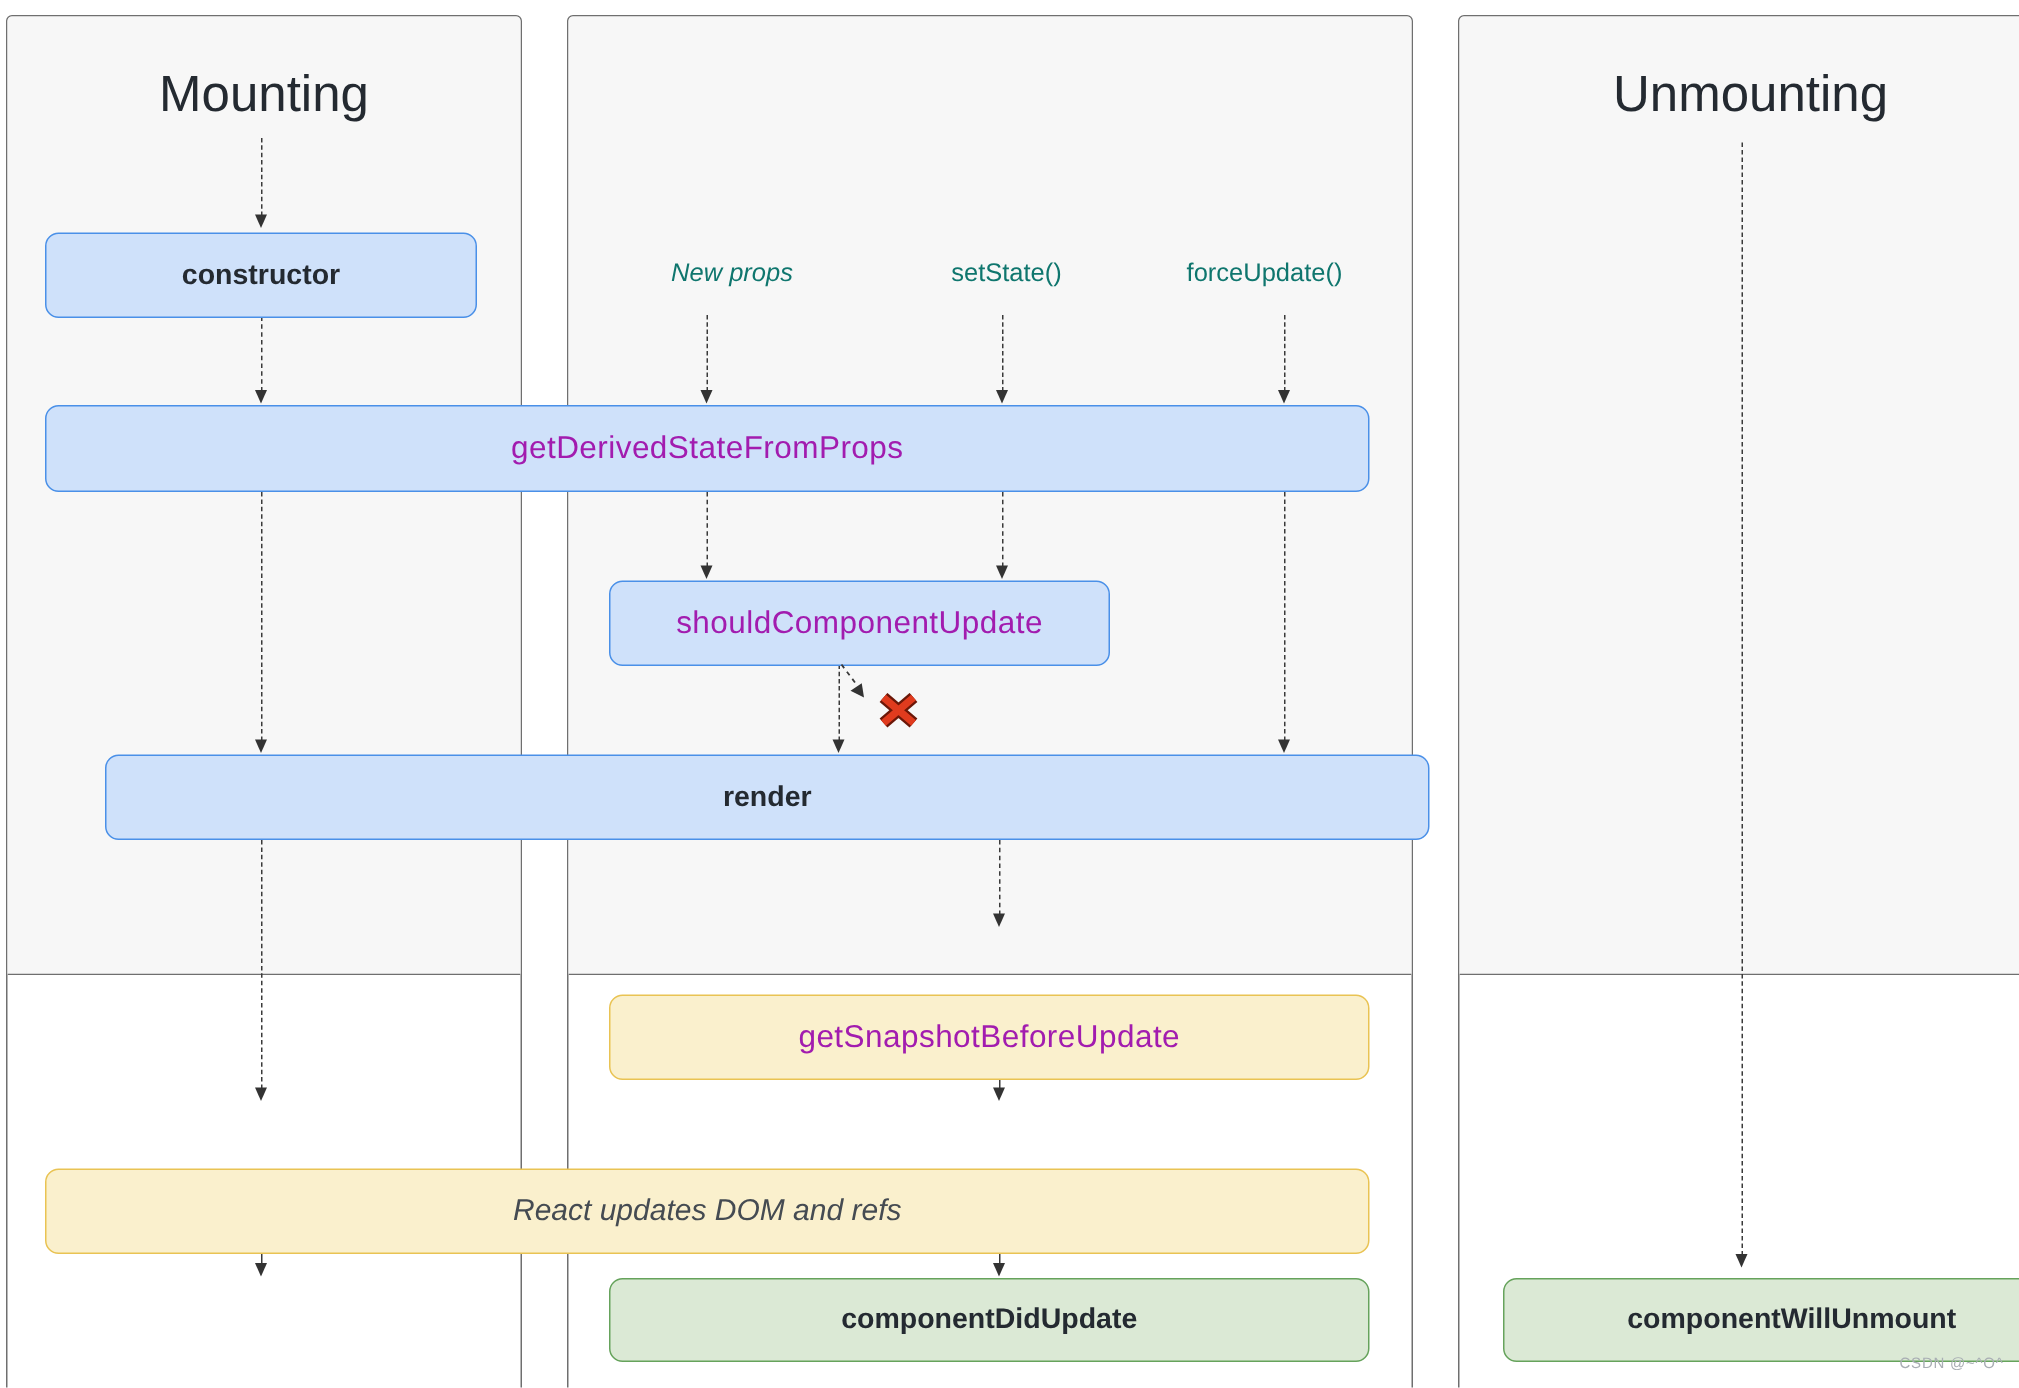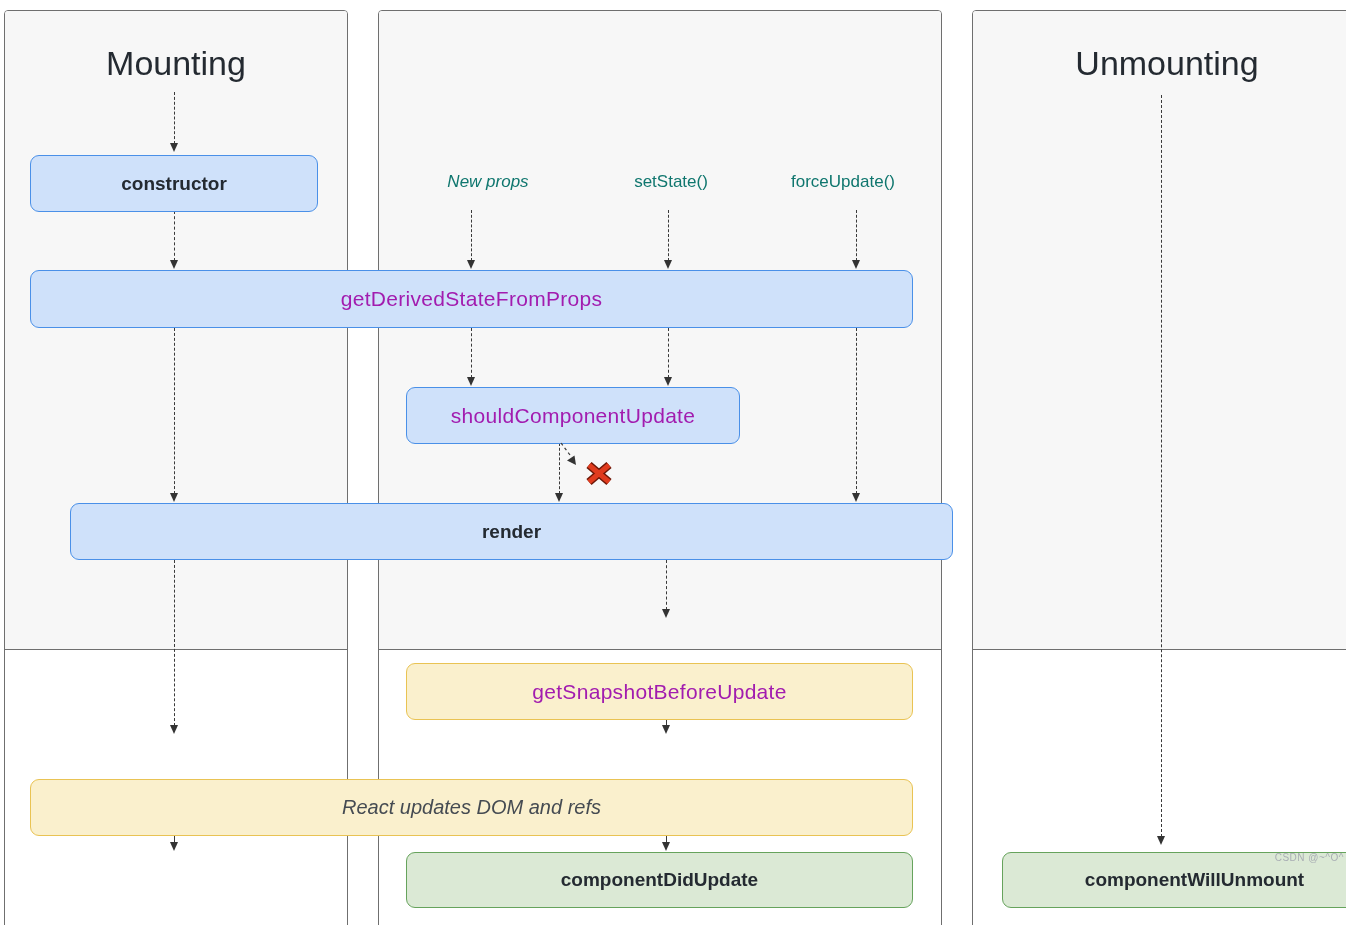--- a/index.html
+++ b/index.html
@@ -52,21 +52,21 @@
   .blue{background:#cfe1fa;border:1.6px solid #4a90e8;}
   .yellow{background:#faf0cd;border:1.6px solid #e9c353;margin-top:44px;}
   .green{background:#dbe9d5;border:1.6px solid #66a35c;}
   .bold-label{font-weight:700;font-size:19px;color:#242a31;}
   .light-label{font-weight:300;font-size:21px;color:#a21caf;letter-spacing:.3px;}
   .italic-label{font-style:italic;font-weight:300;font-size:20px;color:#454b52;}
 
   .svg-abs{position:absolute;z-index:4;}
 
   .watermark{
-    position:absolute;left:1258px;top:852px;width:86px;text-align:right;
+    position:absolute;left:1258px;top:904px;width:86px;text-align:center;
     font-size:10px;color:#a9aeb4;z-index:5;letter-spacing:.5px;
   }
 </style>
 </head>
 <body>
 
 <div class="canvas">
 
   <div class="panel" style="left:4px;width:344px;">
     <div class="panel-gray"></div>

